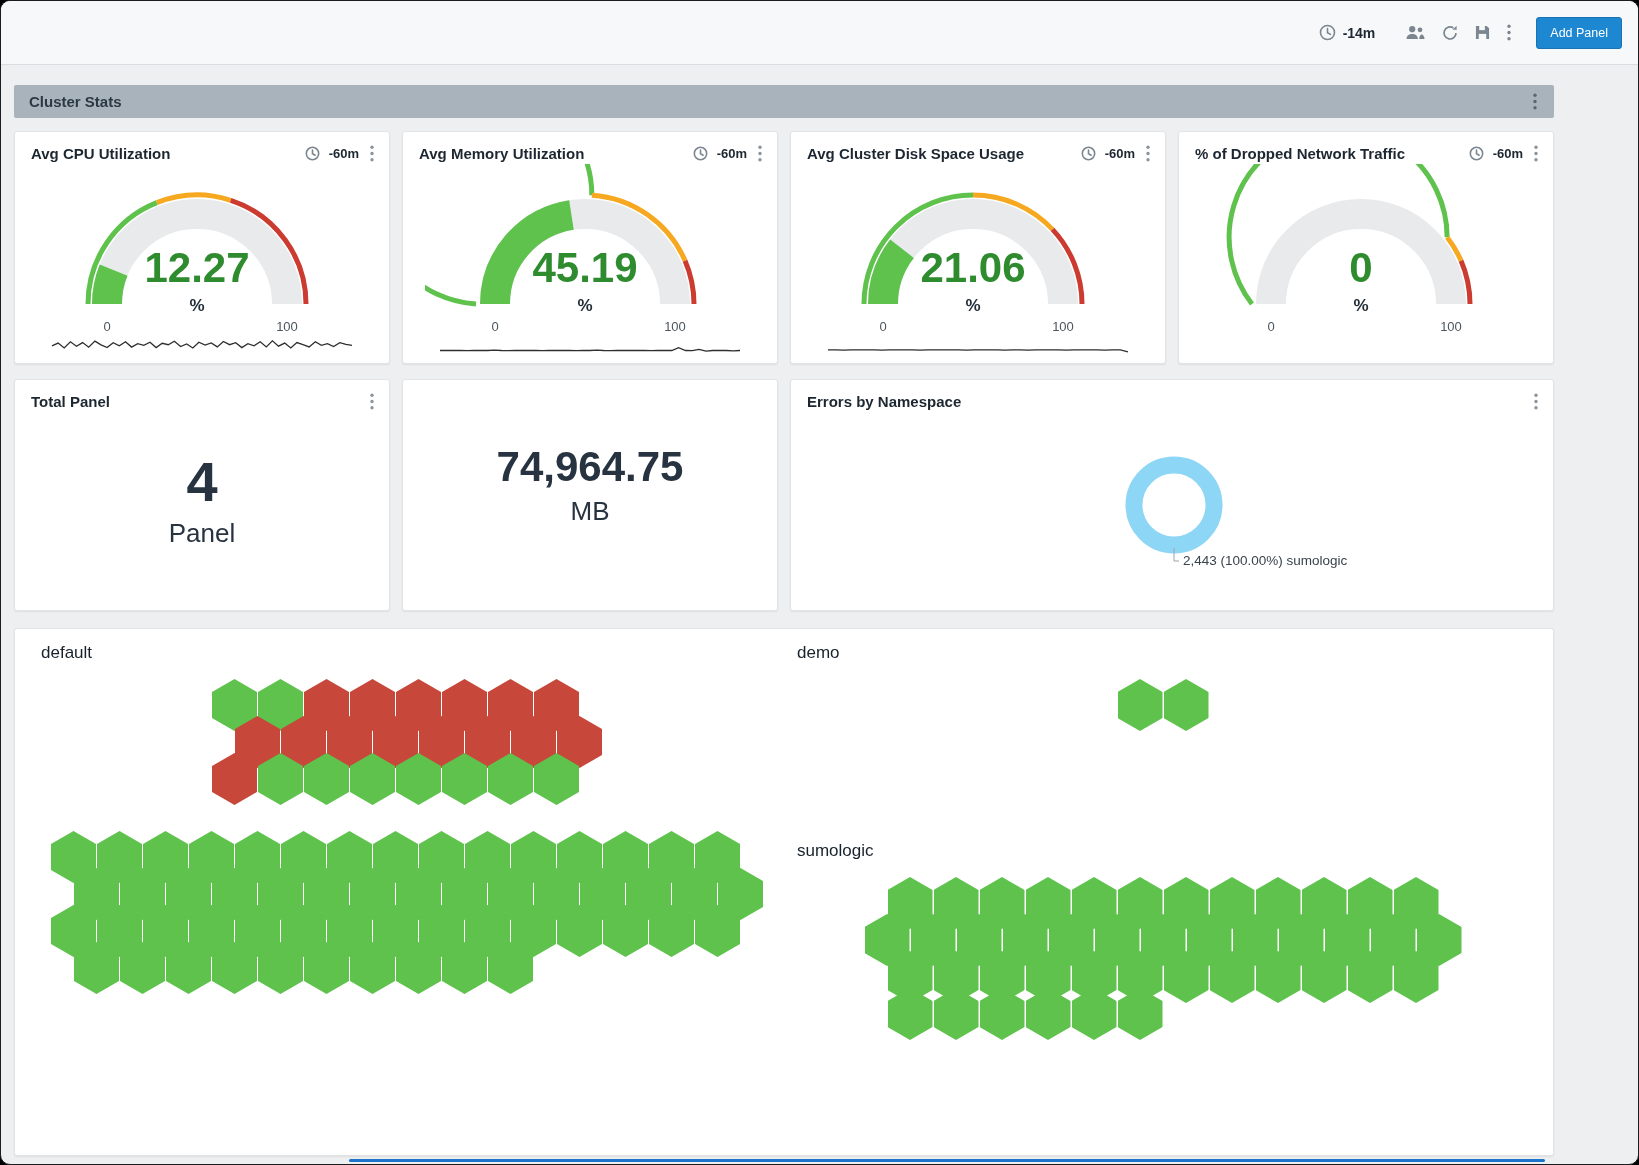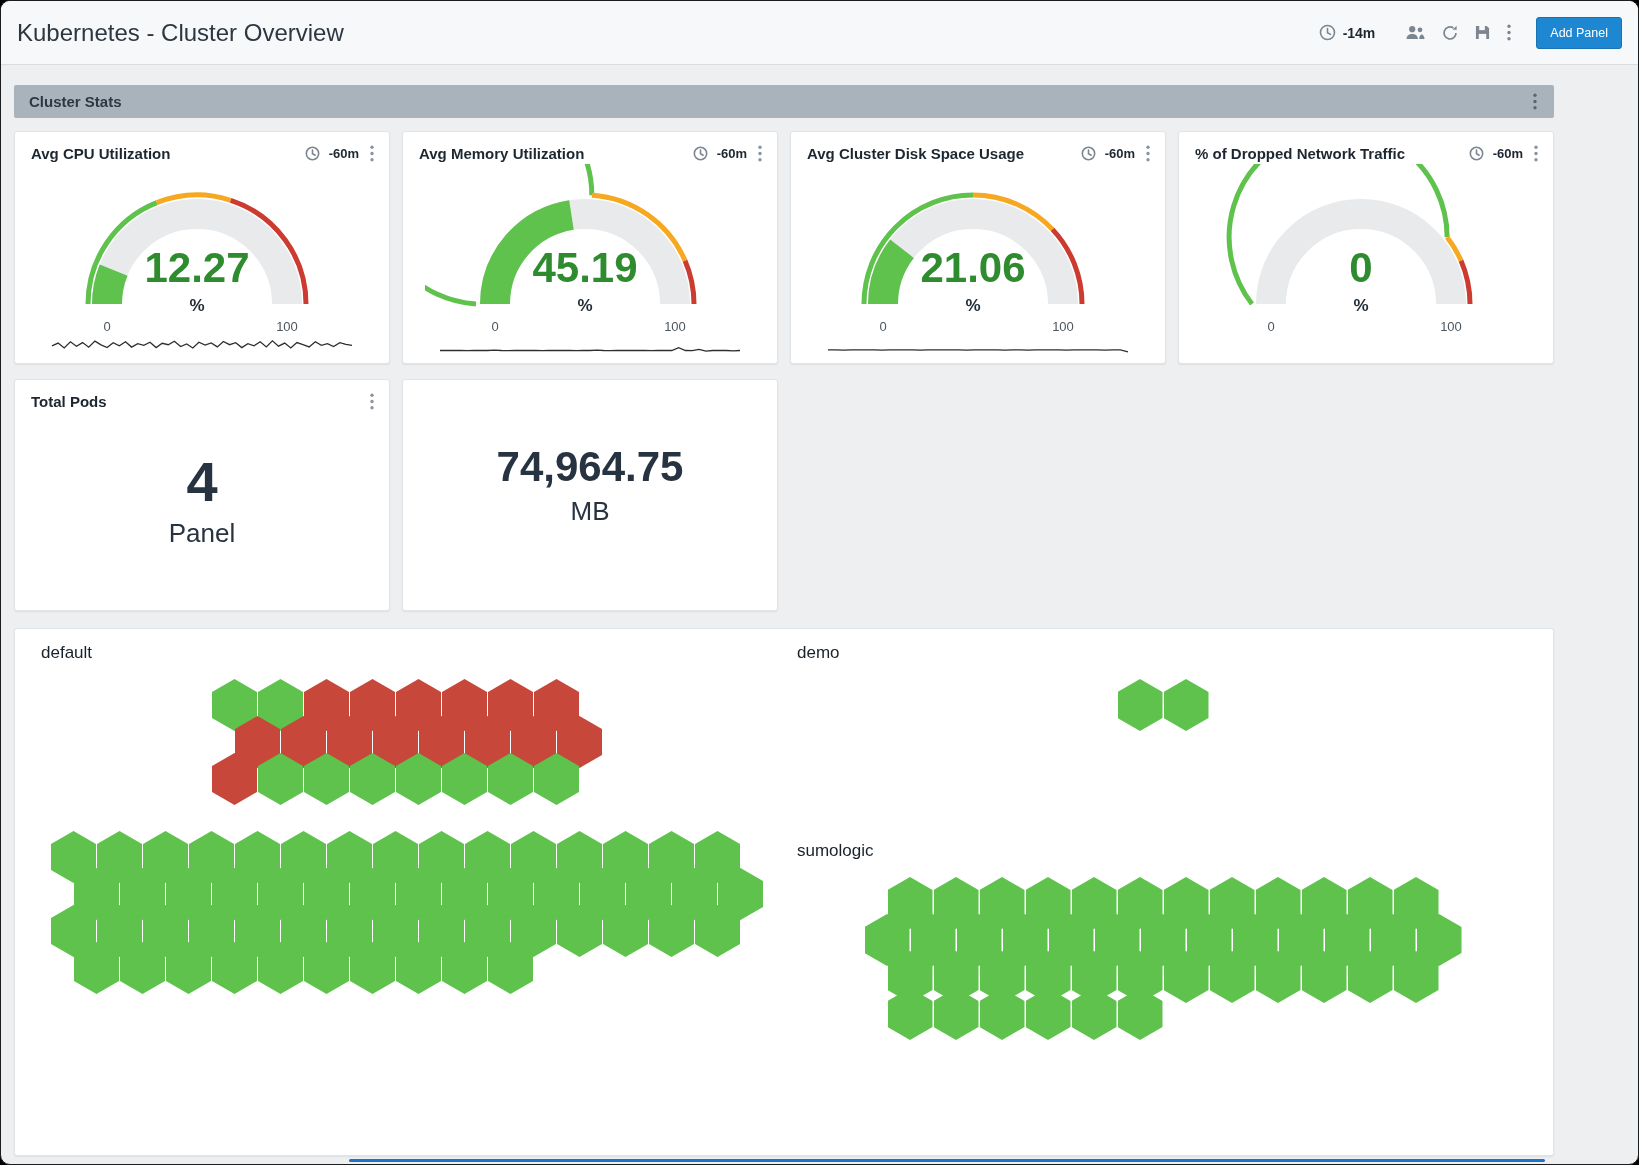--- a/index.html
+++ b/index.html
@@ -52,21 +52,20 @@
   .hex { position: absolute; width: 45px; height: 52px; clip-path: polygon(50% 0, 100% 25%, 100% 75%, 50% 100%, 0 75%, 0 25%); cursor: pointer; }
 
   .bottom-indicator { position: absolute; left: 348px; bottom: 2px; width: 1196px; height: 3px; background: #1b74c8; border-radius: 2px; }
 </style>
 </head>
 <body>
 
 <div class="app">
 
   <header class="header">
-    <h1 class="header-title">Kubernetes - Cluster Overview</h1>
     <div class="header-right">
       <div class="time-chip">
         <span class="hicon">
           <svg width="17" height="17" viewBox="0 0 17 17">
               <circle cx="8.5" cy="8.5" r="7" fill="none" stroke="currentColor" stroke-width="1.6"></circle>
               <path d="M8.5 4.6V8.8l3 1.6" fill="none" stroke="currentColor" stroke-width="1.6" stroke-linecap="round"></path>
             </svg>
         </span>
         <span>-14m</span>
       </div>
@@ -258,21 +257,21 @@
             </svg>
           </div>
       </div>
 
     </div>
 
     <div class="grid row-stats">
 
       <div class="panel stat-panel">
         <div class="panel-head">
-          <span class="panel-title">Total Pods</span>
+          <span class="panel-title">Total Panel</span>
           <span class="panel-head-right">
             <span class="kebab">
                 <svg width="4" height="17" viewBox="0 0 4 17">
                   <circle cx="2" cy="2.2" r="1.7" fill="currentColor"></circle>
                   <circle cx="2" cy="8.5" r="1.7" fill="currentColor"></circle>
                   <circle cx="2" cy="14.8" r="1.7" fill="currentColor"></circle>
                 </svg>
               </span>
           </span>
         </div>
@@ -282,20 +281,41 @@
         </div>
       </div>
 
       <div class="panel stat-panel">
         <div class="stat-center">
           <div class="stat-value mem">74,964.75</div>
           <div class="stat-unit">MB</div>
         </div>
       </div>
 
+      <div class="panel stat-panel errors-panel">
+        <div class="panel-head">
+          <span class="panel-title">Errors by Namespace</span>
+          <span class="panel-head-right">
+            <span class="kebab">
+                <svg width="4" height="17" viewBox="0 0 4 17">
+                  <circle cx="2" cy="2.2" r="1.7" fill="currentColor"></circle>
+                  <circle cx="2" cy="8.5" r="1.7" fill="currentColor"></circle>
+                  <circle cx="2" cy="14.8" r="1.7" fill="currentColor"></circle>
+                </svg>
+              </span>
+          </span>
+        </div>
+        <div>
+            <svg width="762" height="185" viewBox="0 0 762 185" style="display:block">
+              <circle cx="383" cy="95" r="40" fill="none" stroke="#8ed6f5" stroke-width="17"></circle>
+              <polyline points="383,138 383,151 388,151" fill="none" stroke="#9aa4ac" stroke-width="1"></polyline>
+              <text x="392" y="155" font-size="13.5" fill="#39434c">2,443 (100.00%) sumologic</text>
+            </svg>
+          </div>
+      </div>
 
     </div>
 
     <div class="panel pods-panel">
       <div class="pods-body">
 
         <div class="pod-group">
           <div class="group-label">default</div>
           <div class="hexwrap">
               <div class="hexgrid" style="width: 390px; height: 126px;">

